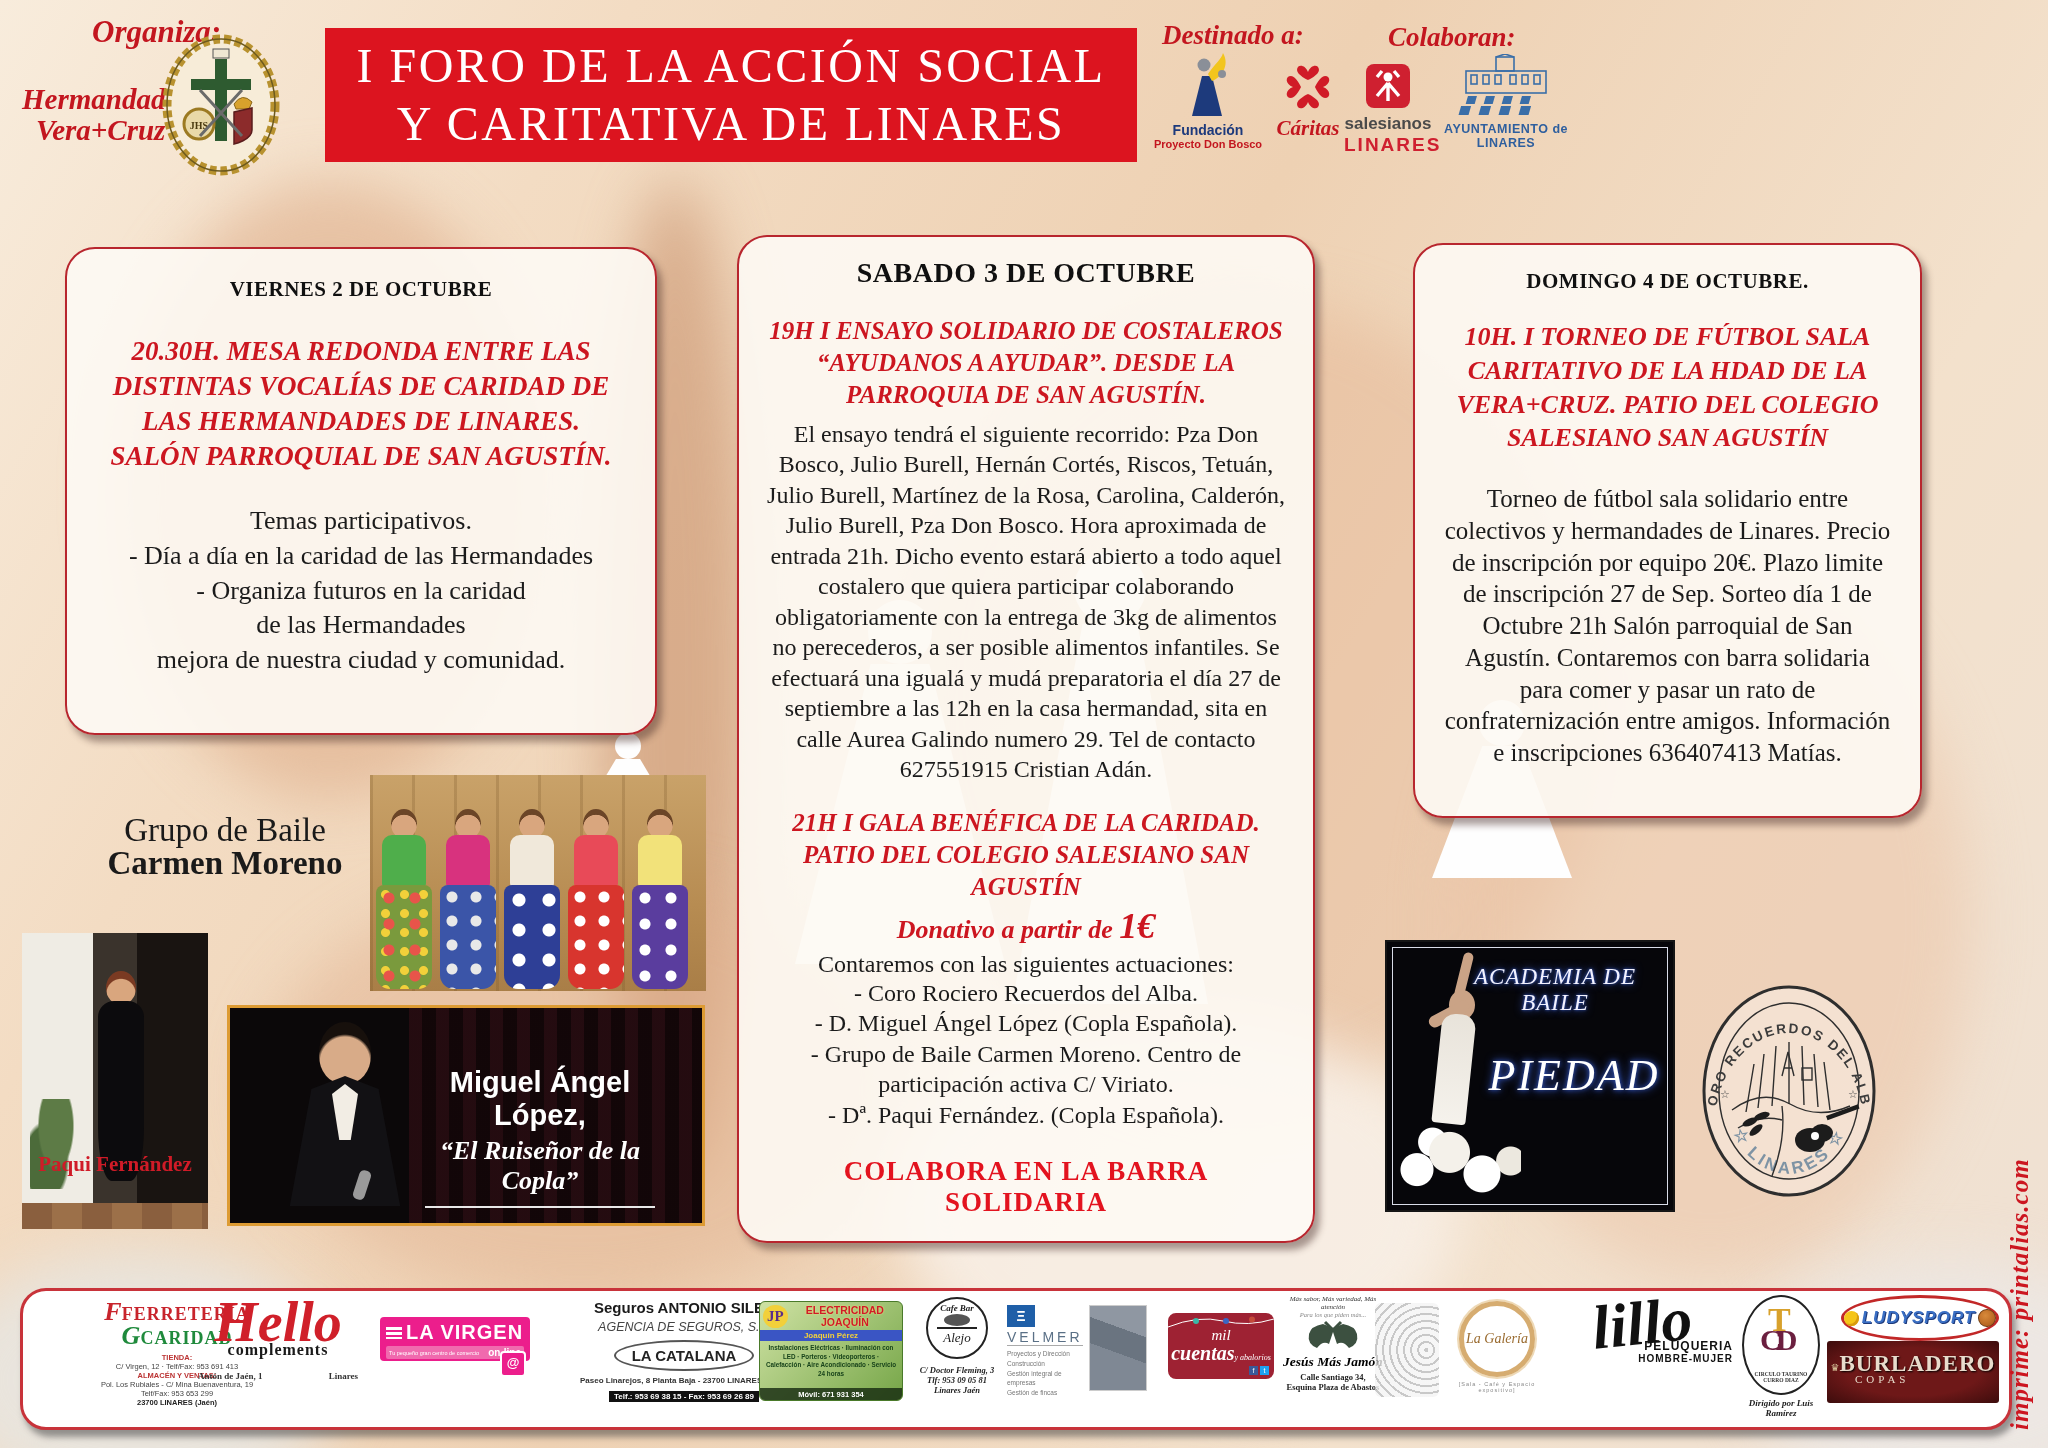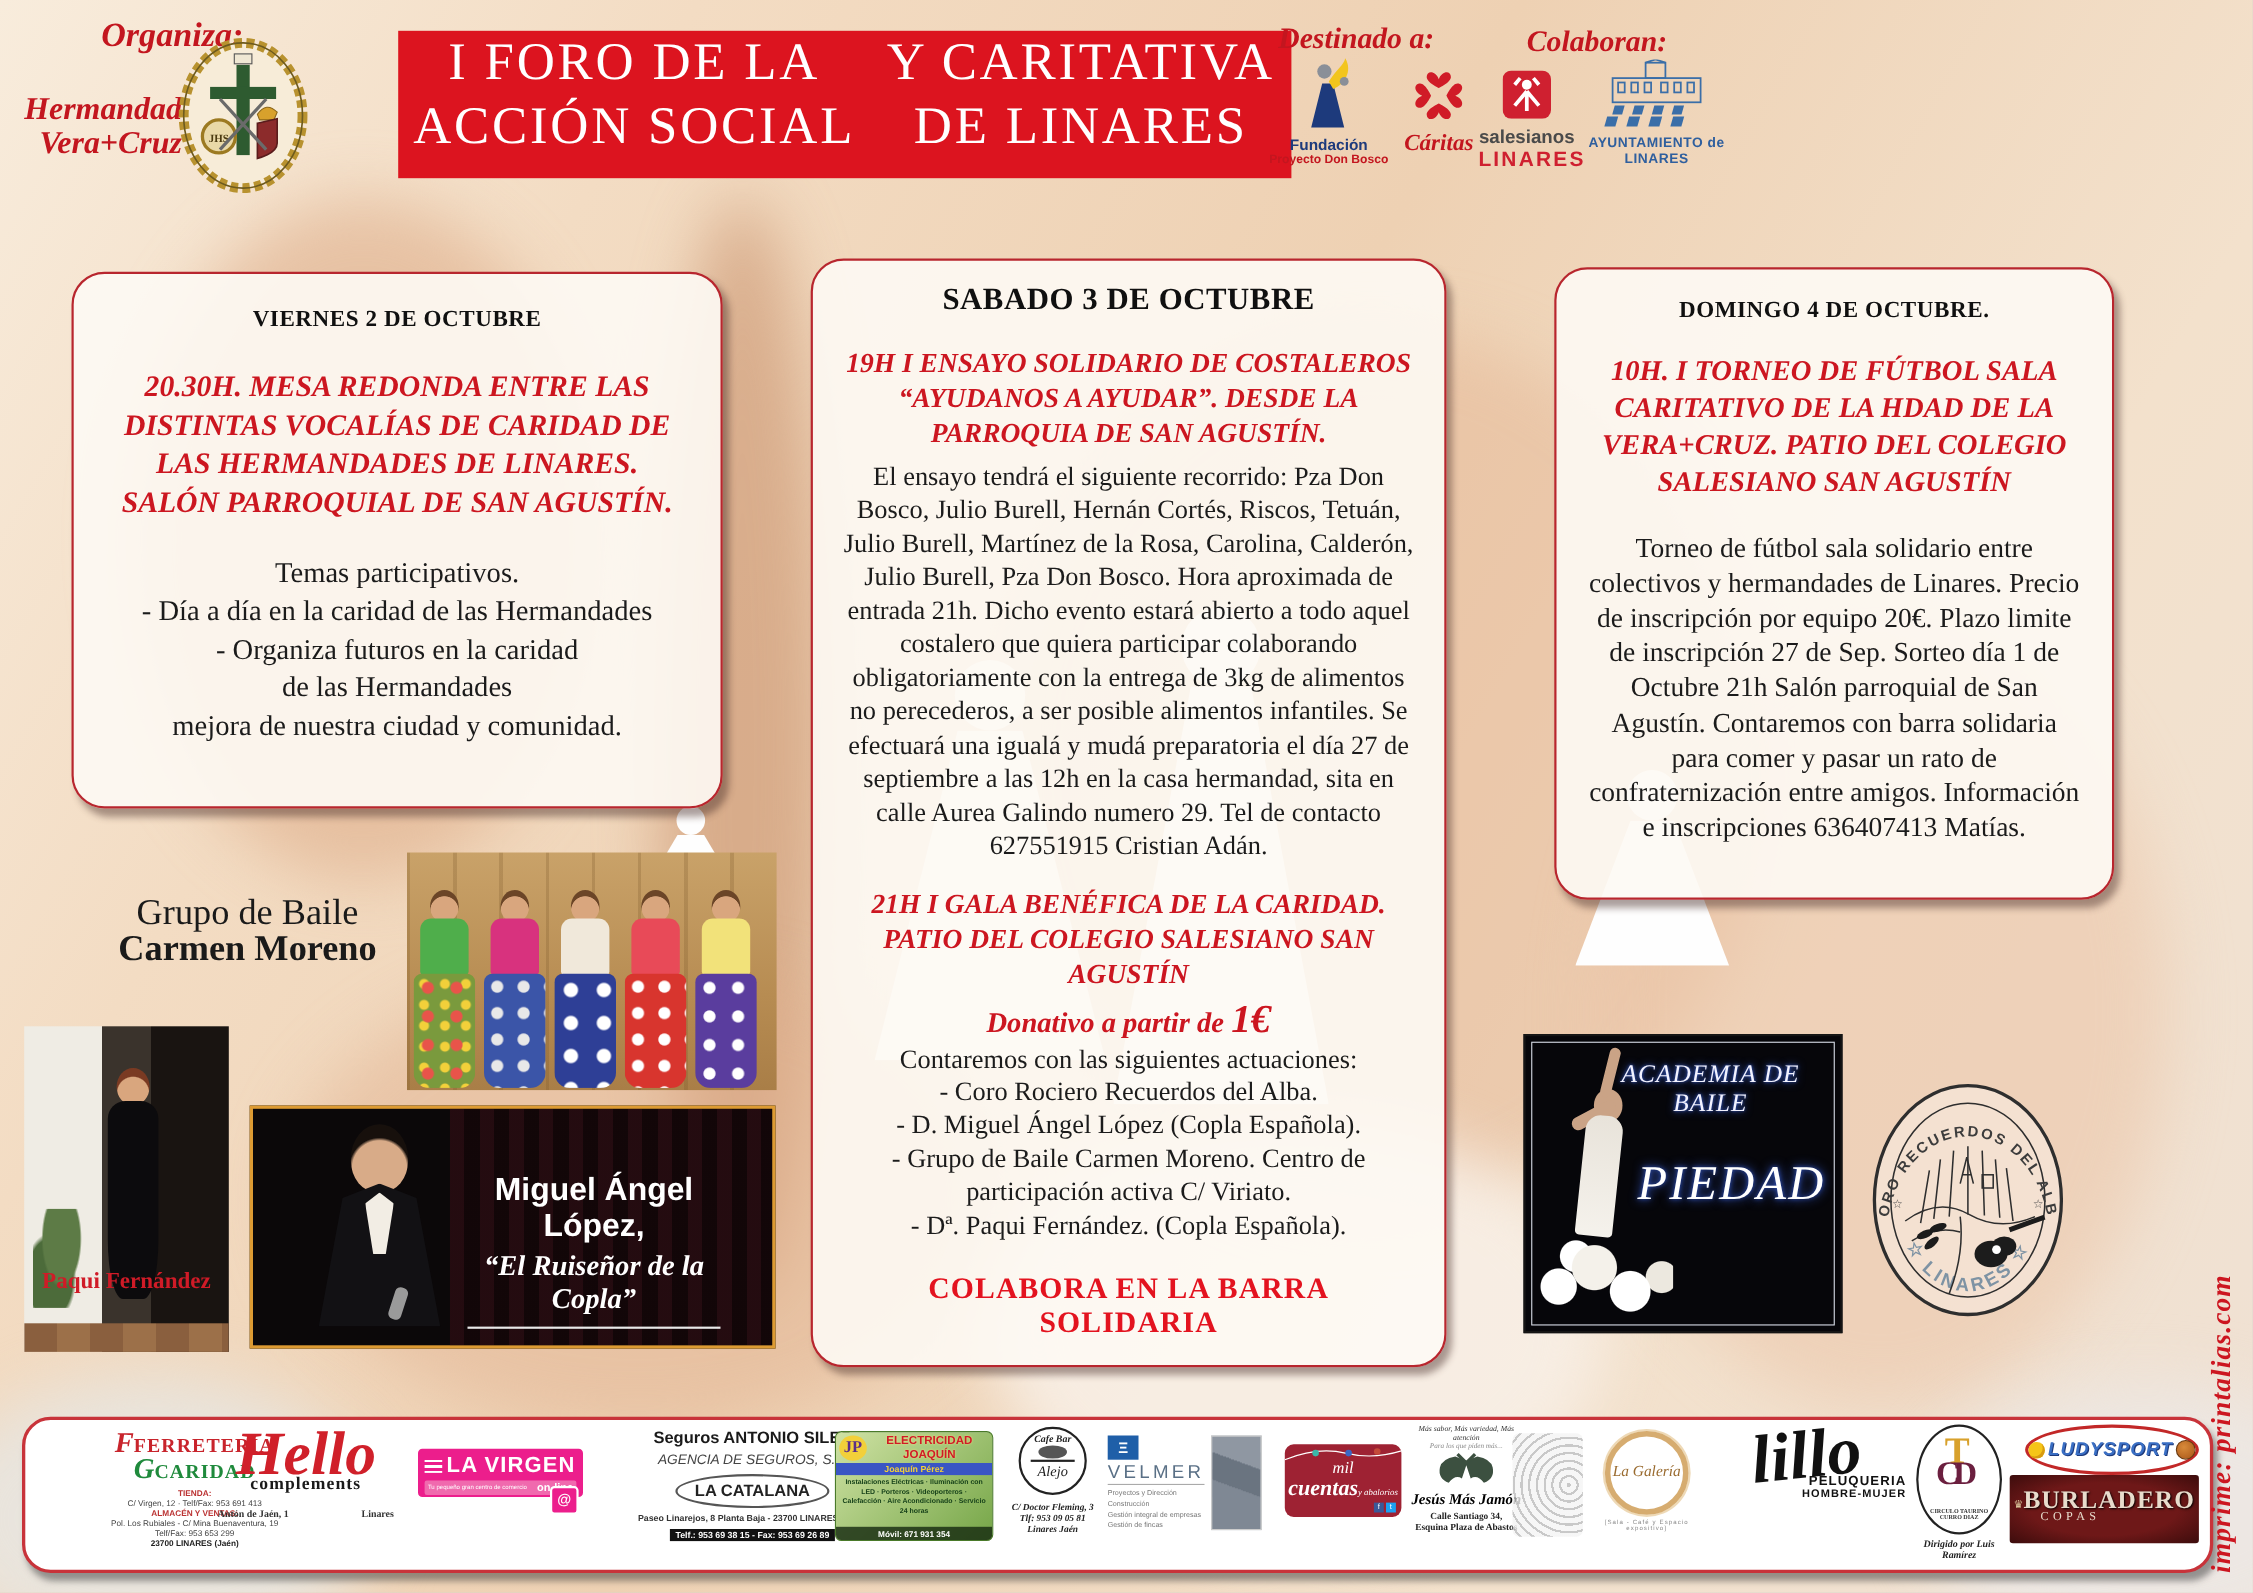--- a/index.html
+++ b/index.html
@@ -6,21 +6,21 @@
   #canvas{position:relative;width:2048px;height:1448px;overflow:hidden;
     font-family:"Liberation Serif",serif;
     background:linear-gradient(120deg,#f8ecdc 0%,#f3dcc3 22%,#eed1b3 48%,#f3e1cc 75%,#efe1d4 100%);}
   .blob{position:absolute;border-radius:50%;filter:blur(28px);z-index:0;}
   .paper-figure{position:absolute;z-index:1;}
   .paper-figure .head{background:#fefefe;border-radius:50%;margin:0 auto;}
   .paper-figure .bodyp{background:#fefefe;clip-path:polygon(36% 0,64% 0,100% 100%,0 100%);}
   
   .red-italic{color:#c3161f;font-style:italic;font-weight:bold;position:absolute;z-index:6;}
   #title-box{position:absolute;left:325px;top:28px;width:812px;height:134px;background:#dc141f;z-index:6;
-    display:flex;flex-direction:row;justify-content:center;text-align:center;margin-left:37px;}
+    display:flex;flex-direction:column;justify-content:center;text-align:center;}
   #title-box div{color:#fff;font-size:48px;line-height:58px;letter-spacing:2.5px;font-family:"Liberation Serif",serif;}
   .hdr-logo{position:absolute;z-index:6;text-align:center;}
   .hdr-logo .cap1{font-size:14px;font-weight:bold;color:#1d3a7c;font-family:"Liberation Sans",sans-serif;}
   .hdr-logo .cap2{font-size:11px;font-weight:bold;color:#c3161f;font-family:"Liberation Sans",sans-serif;}
   
   .card{position:absolute;background:rgba(253,249,244,0.90);border:2px solid #b8262e;border-radius:30px;
     box-shadow:5px 7px 7px rgba(70,45,40,.45);z-index:5;box-sizing:border-box;text-align:center;overflow:hidden;}
   .card h2{font-size:21px;font-weight:bold;color:#101010;margin:0;letter-spacing:.5px;}
   .red-em{color:#cc1620;font-style:italic;font-weight:bold;}
   .body-text{color:#1b1b1b;}
@@ -362,21 +362,21 @@
       </div>
       <div style="font-size:8.5px;font-weight:bold;font-style:italic;color:#222;margin-top:6px;">C/ Doctor Fleming, 3</div>
       <div style="font-size:8.5px;font-weight:bold;font-style:italic;color:#222;">Tlf: 953 09 05 81</div>
       <div style="font-size:8.5px;font-weight:bold;font-style:italic;color:#222;">Linares Jaén</div>
     </div>
 
     <div class="sp sans" style="left:984px;top:14px;width:140px;text-align:left;">
       <div style="display:flex;gap:6px;">
         <div style="flex:1;">
           <div style="width:28px;height:22px;background:#1f5fa8;color:#fff;font-weight:bold;font-size:14px;text-align:center;line-height:22px;">Ξ</div>
-          <div style="font-size:17px;color:#5a7086;letter-spacing:3px;border-bottom:1px solid #aaa;margin-top:2px;">VELMER</div>
+          <div style="font-size:14px;color:#5a7086;letter-spacing:3px;border-bottom:1px solid #aaa;margin-top:2px;">VELMER</div>
           <div style="font-size:6.5px;color:#777;line-height:1.5;margin-top:3px;">
               <div>Proyectos y Dirección</div>
               <div>Construcción</div>
               <div>Gestión integral de empresas</div>
               <div>Gestión de fincas</div>
             </div>
         </div>
         <div style="width:58px;height:84px;background:linear-gradient(200deg,#cfd4da 0 30%,#9aa2ac 30% 55%,#b8bec6 55% 100%),#b0b6be;background-blend-mode:multiply;border:1px solid #ccc;"></div>
       </div>
     </div>

